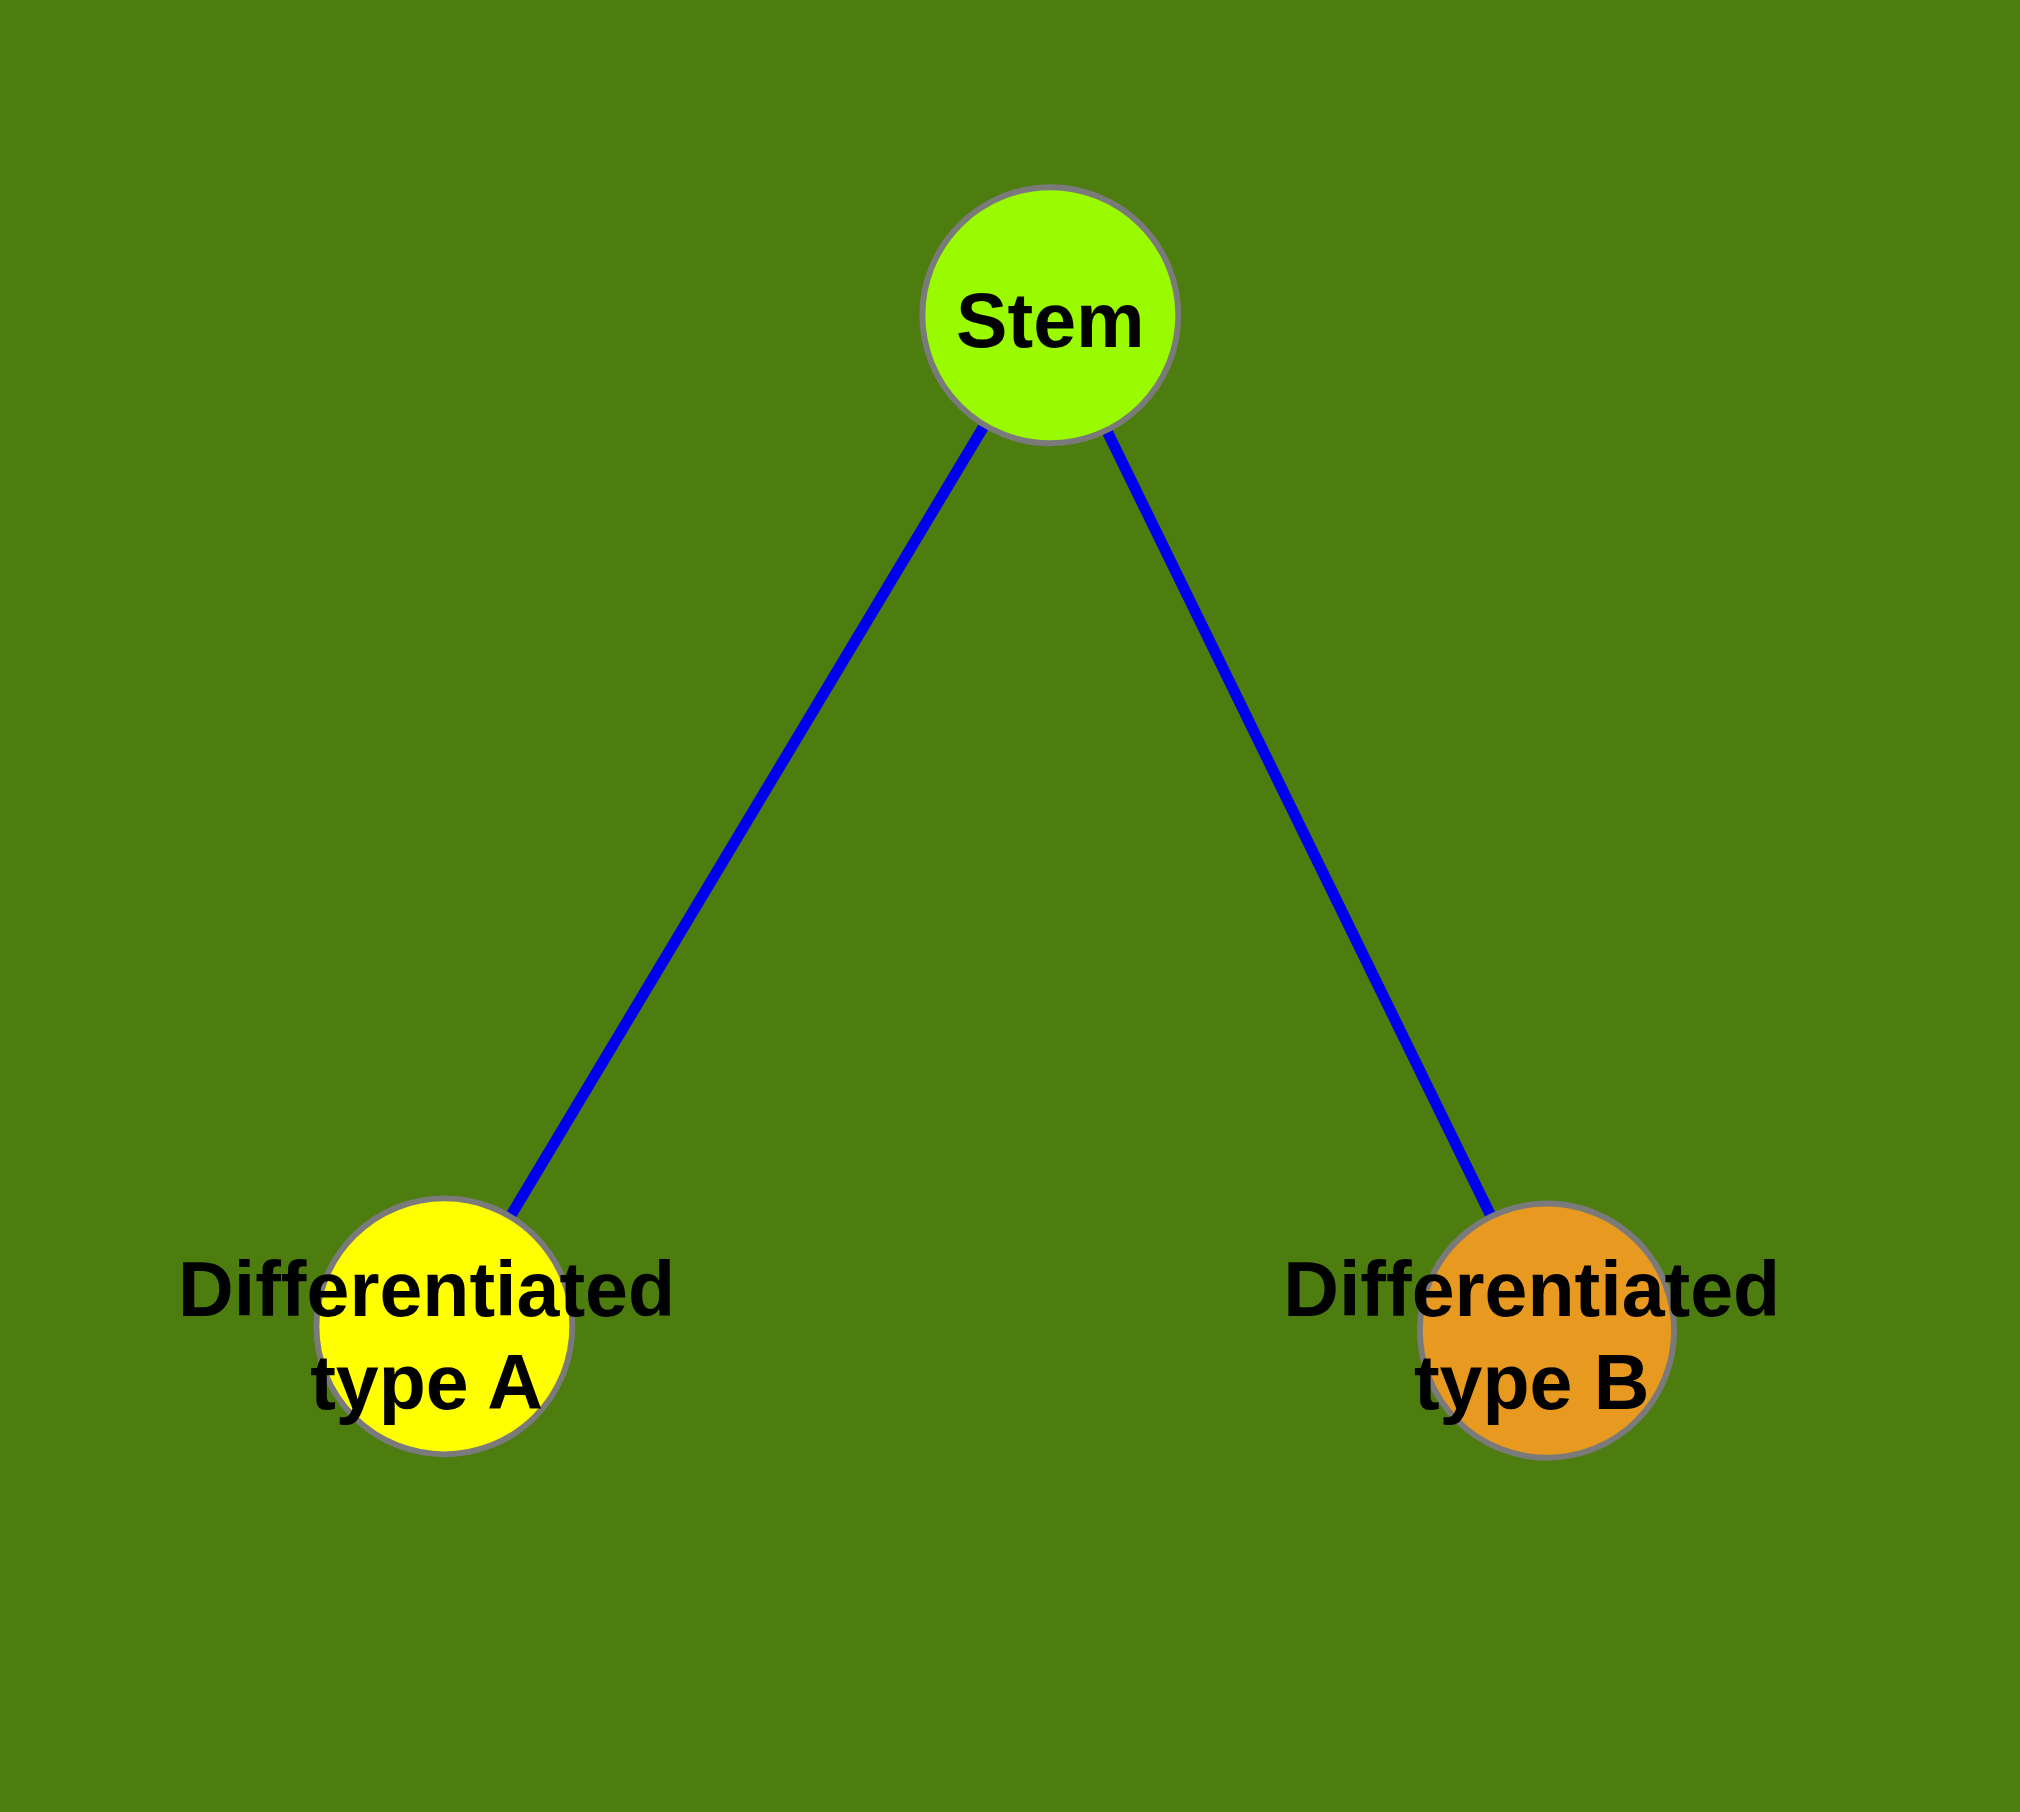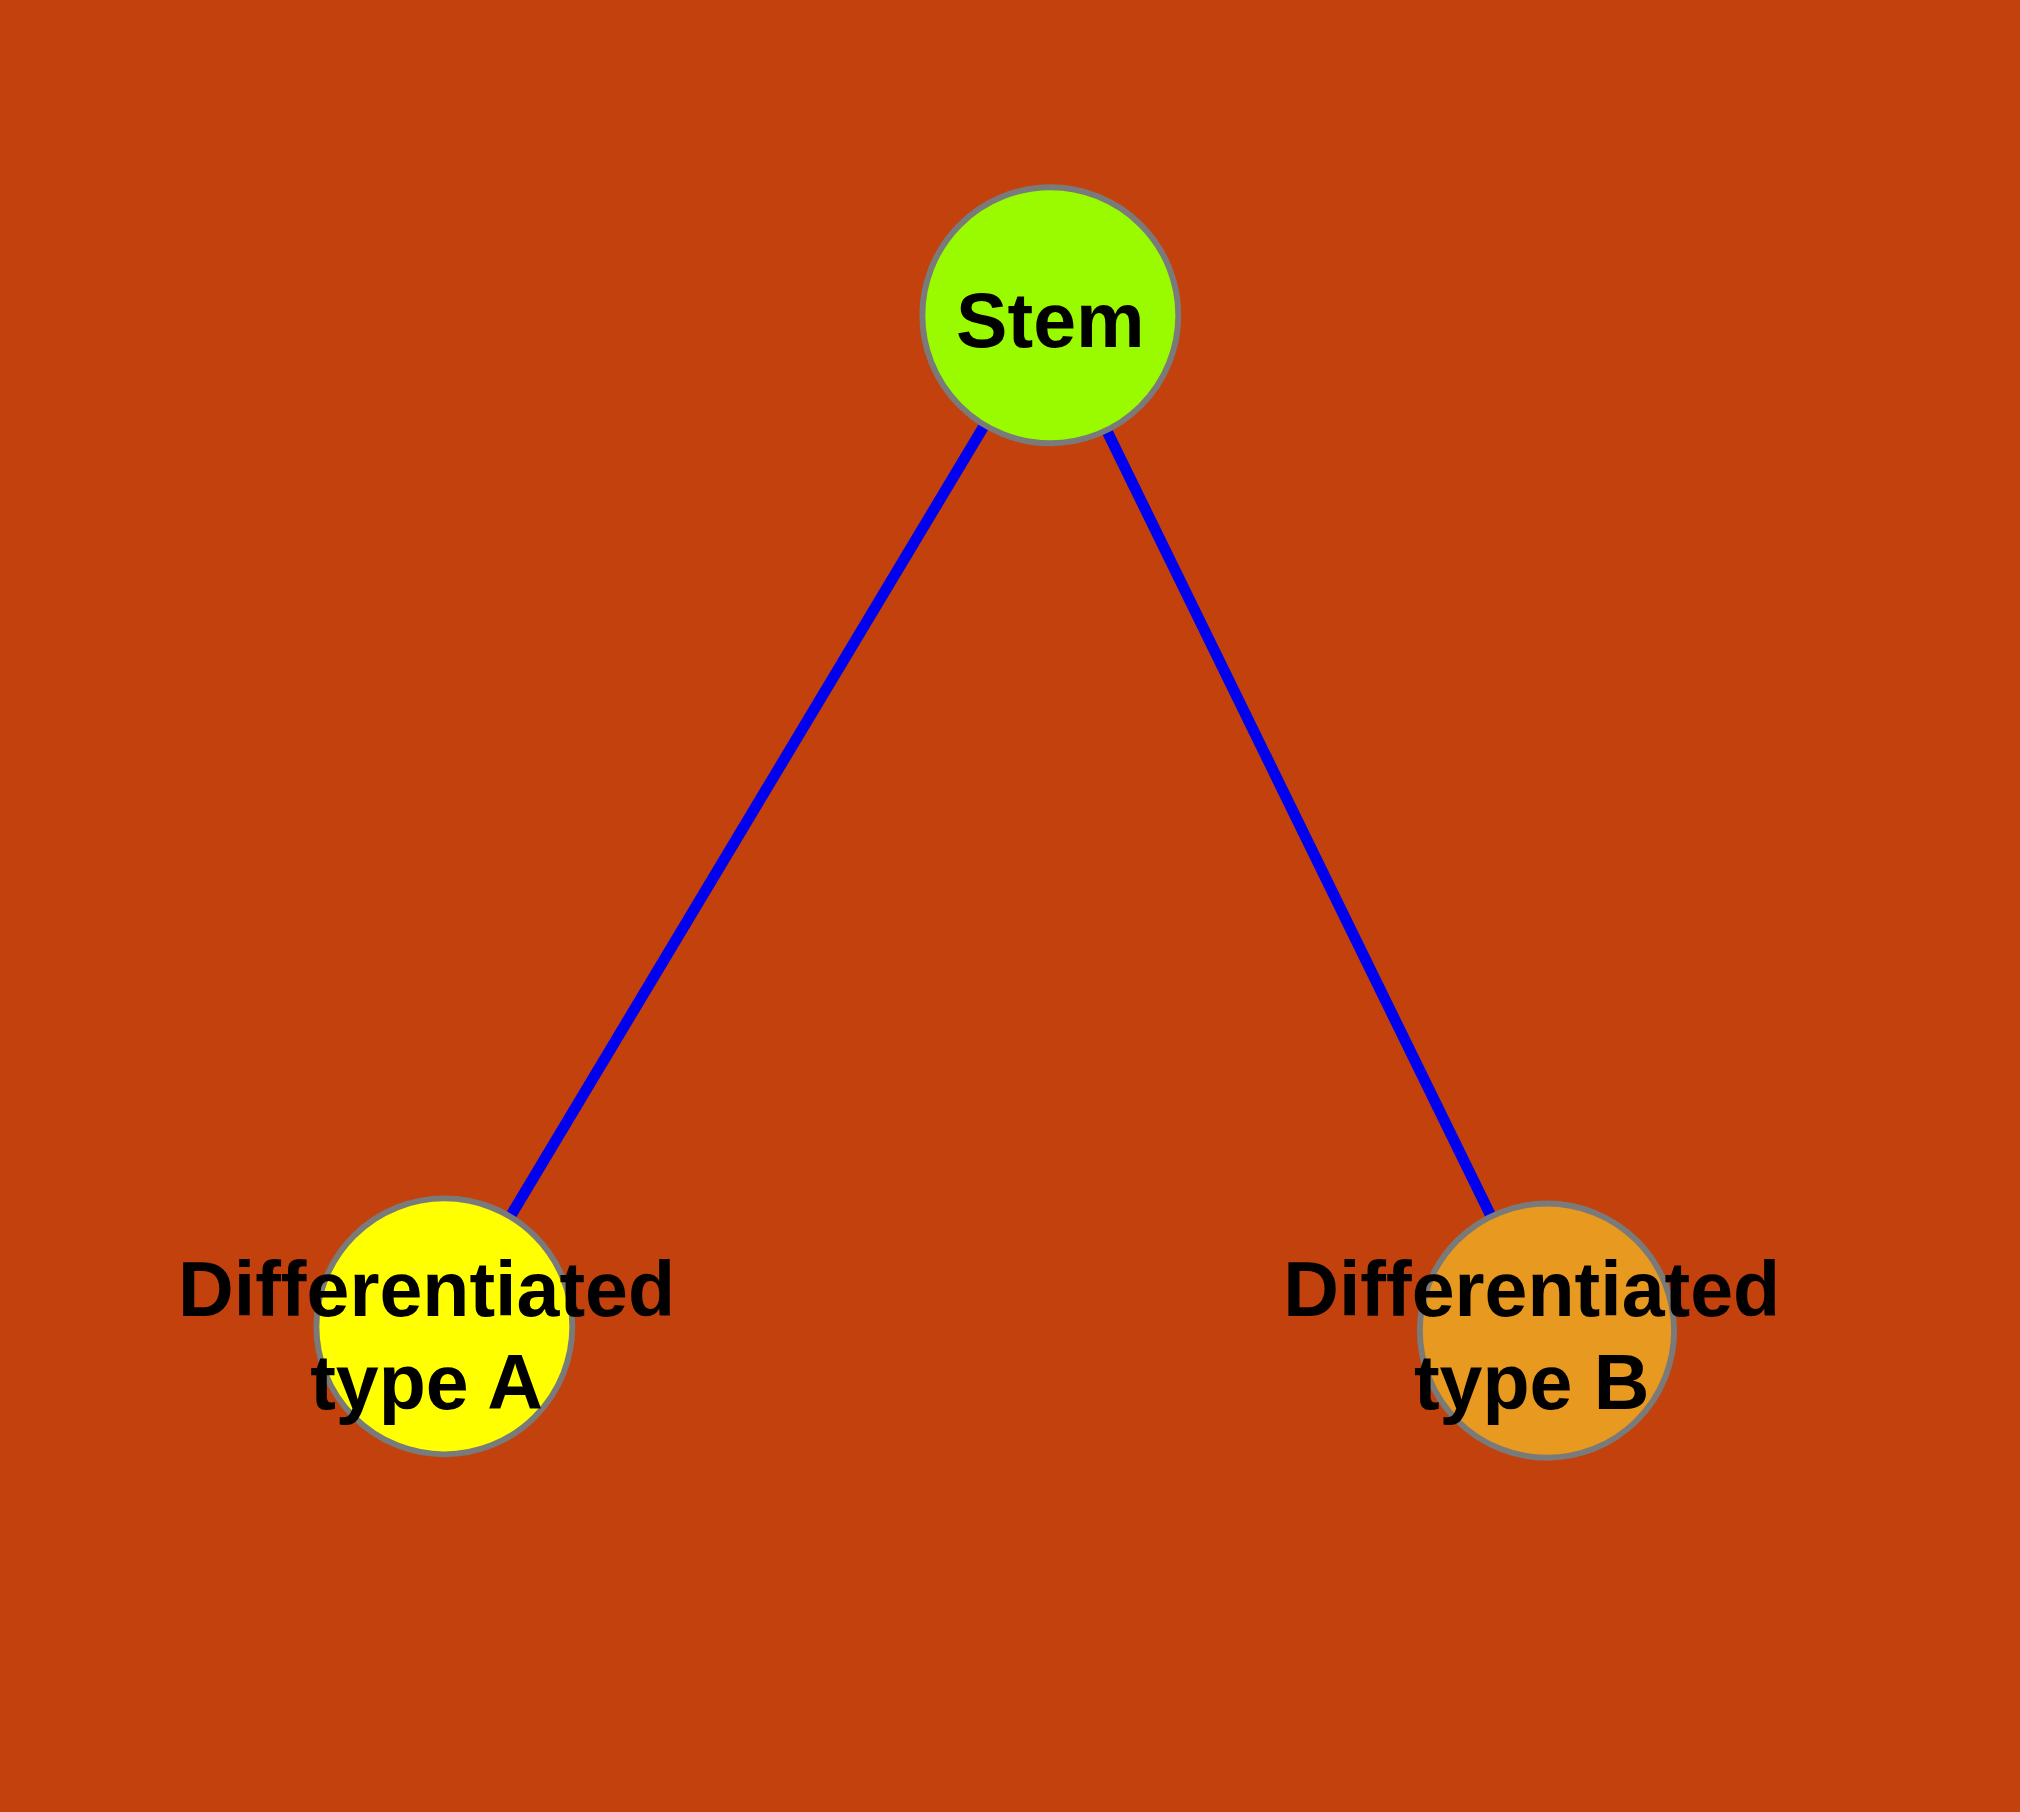--- a/index.html
+++ b/index.html
@@ -5,21 +5,21 @@
   html, body {
     margin: 0;
     padding: 0;
     background: #c9c9fa;
   }
   .canvas {
     position: relative;
     width: 2021px;
     height: 1812px;
     overflow: hidden;
-    background: #c2410c;
+    background: #4d7c0f;
   }
   svg { display: block; }
   .edge {
     stroke-width: 13px;
     fill: none;
   }
   .node-circle {
     stroke: #7a7a7a;
     stroke-width: 7px;
   }

